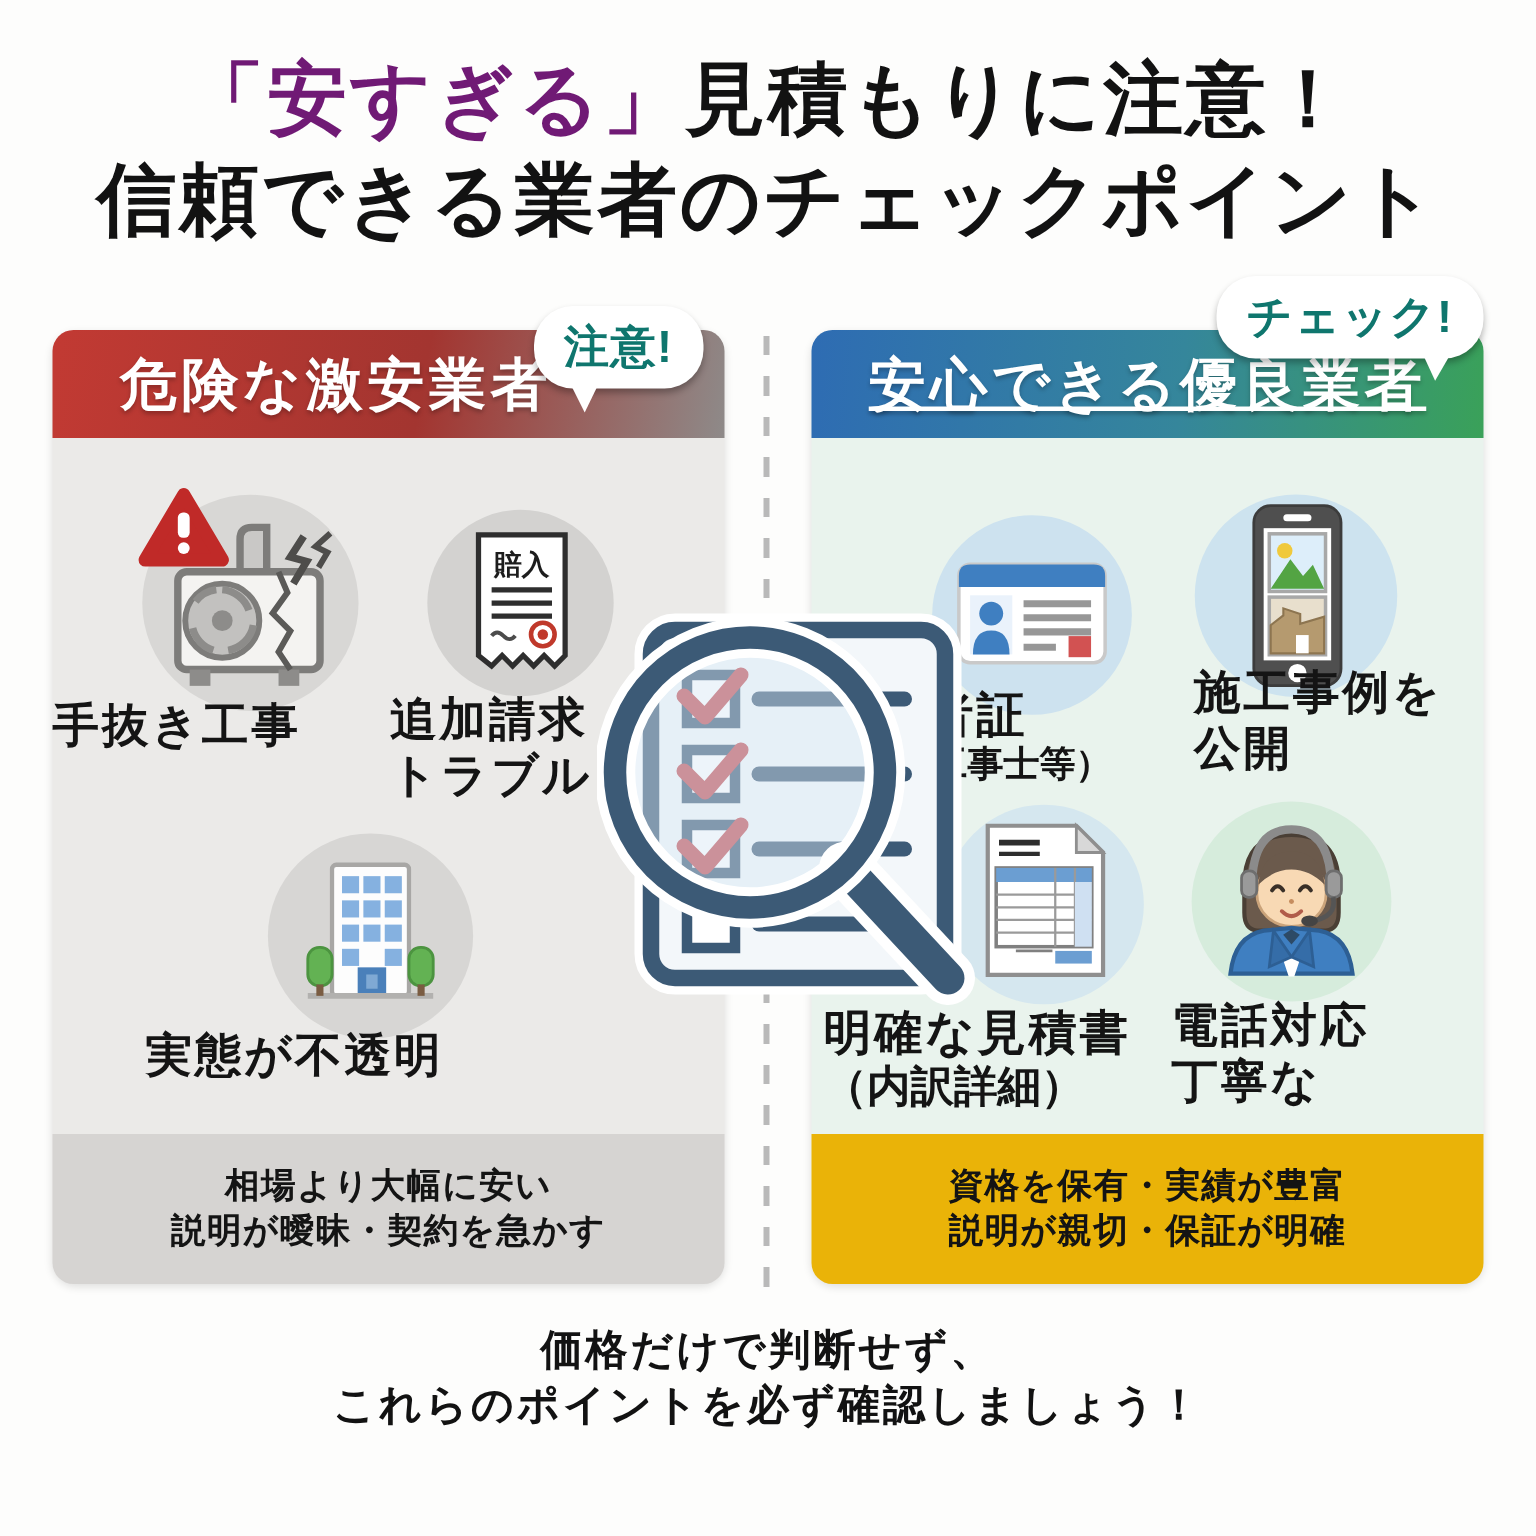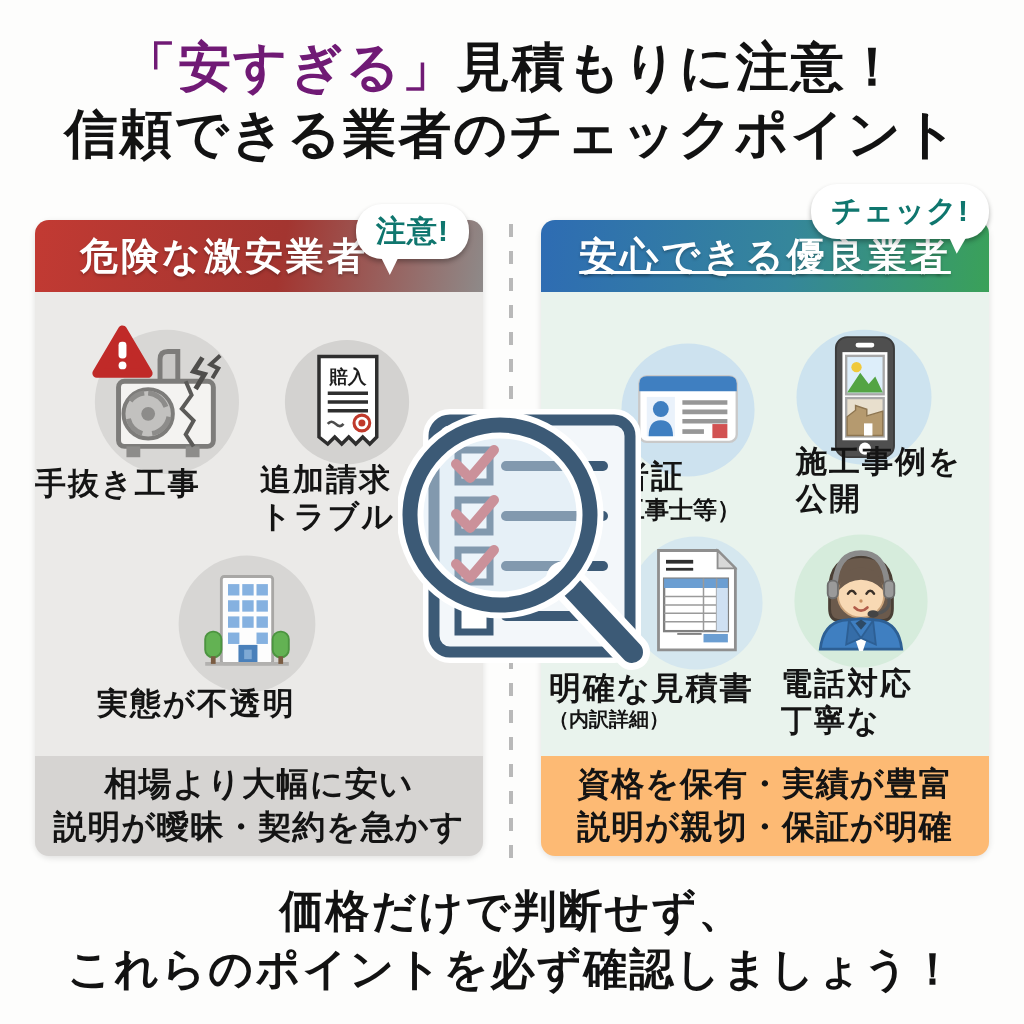--- a/index.html
+++ b/index.html
@@ -55,31 +55,31 @@
     position:absolute; font-size:31px; letter-spacing:2px;
     line-height:1.18; color:#141414;
   }
   .item-label .big{ font-size:32px; display:block; }
   .item-label .sub{ font-size:24px; display:block; letter-spacing:0; }
   .item-label .l2{ display:block; }
   .panel-footer{
     position:absolute; left:0; right:0; bottom:0; height:100px;
     border-radius:0 0 14px 14px;
     display:flex; flex-direction:column; align-items:center; justify-content:center;
-    font-size:33px; letter-spacing:1px; line-height:1.3; color:#141414;
+    font-size:23px; letter-spacing:1px; line-height:1.3; color:#141414;
   }
   .panel.left  .panel-footer{ background:#d6d4d2; }
-  .panel.right .panel-footer{ background:#fdba74; }
+  .panel.right .panel-footer{ background:#eab308; }
   
   .center-graphic{ position:absolute; left:398px; top:402px; width:260px; height:268px; z-index:6; }
   .center-graphic svg{ width:100%; height:100%; display:block; }
   
   .bottom-msg{
     position:absolute; top:882px; left:0; width:100%;
-    text-align:center; font-size:44px; line-height:1.32; letter-spacing:2px; color:#121212;
+    text-align:center; font-size:28px; line-height:1.32; letter-spacing:2px; color:#121212;
   }
 </style>
 </head>
 <body>
 
 <div class="canvas">
 
   <div class="title">
     <span><span class="accent">「安すぎる」</span><span>見積もりに注意！</span></span><br>
     <span>信頼できる業者のチェックポイント</span>
@@ -259,21 +259,21 @@
         <path d="M36 132 q3 -27 24 -31 l20 -2 l20 2 q21 4 24 31 Z" fill="#3f7fc1" stroke="#2d5f94" stroke-width="3"></path>
         <path d="M67 101 L80 120 L93 101 L82 134 L78 134 Z" fill="#fff"></path>
         <path d="M74 104 l6 7 l6 -7 l-6 -4 Z" fill="#2d4a66"></path>
         <path d="M67 101 l13 19 l-16 7 Z" fill="#356da8" stroke="#2d5f94" stroke-width="2"></path>
         <path d="M93 101 l-13 19 l16 7 Z" fill="#356da8" stroke="#2d5f94" stroke-width="2"></path>
       </svg>
     </div>
 
     <div class="item-label" style="left:8px; top:450px; width:296px;">
       <span class="big">明確な見積書</span>
-      <span class="sub" style="font-size:20px;">（内訳詳細）</span>
+      <span class="sub" style="font-size:29px;">（内訳詳細）</span>
     </div>
     <div class="item-label" style="left:240px; top:446px; width:175px;">
       <span class="l2">電話対応</span>
       <span class="l2">丁寧な</span>
     </div>
 
     <div class="panel-footer">
       <span>資格を保有・実績が豊富</span>
       <span>説明が親切・保証が明確</span>
     </div>

